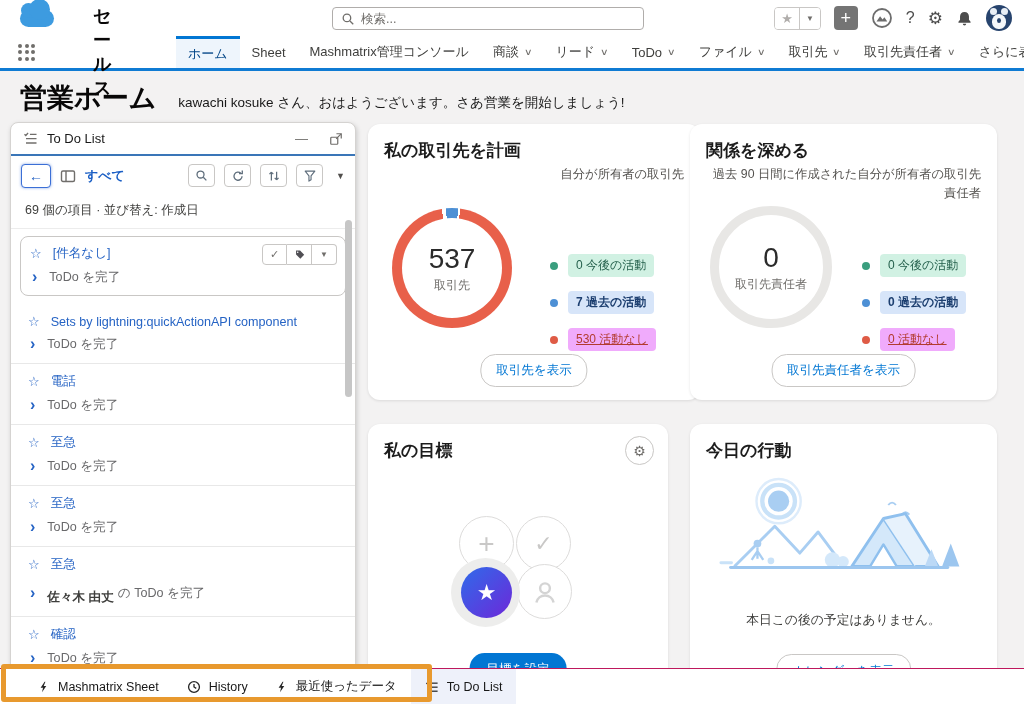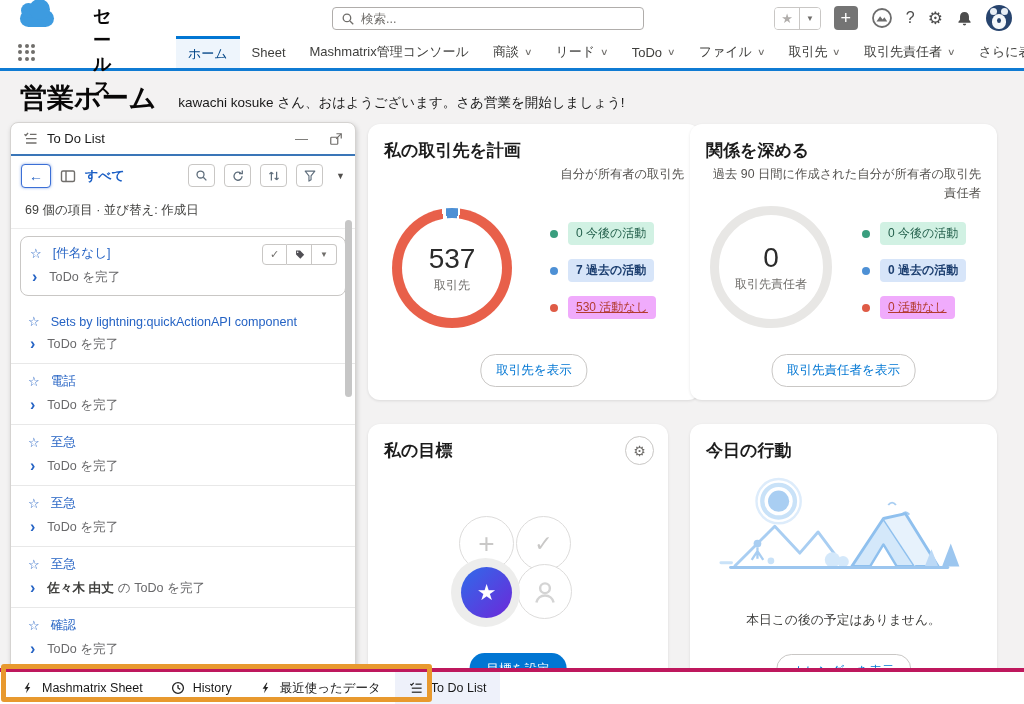--- a/index.html
+++ b/index.html
@@ -62,21 +62,21 @@
   .tlist { border-top:1px solid #ececec; position:relative; }
   .todo-card { margin:7px 9px 9px; border:1px solid #c9c7c5; border-radius:8px; padding:8px 9px 9px; position:relative; }
   .todo-item { padding:9px 17px 10px; position:relative; }
   .todo-item.divided { border-top:1px solid #e8e8e8; }
   .ti-title { display:flex; align-items:center; gap:11px; margin-bottom:7px; }
   .ti-star { color:#2563c4; font-size:13px; }
   .ti-link { font-size:12.6px; color:#2563c4; font-weight:500; white-space:nowrap; }
   .ti-sub { display:flex; align-items:center; gap:12px; padding-left:2px; }
   .ti-chev { color:#2563c4; font-size:16px; font-weight:700; line-height:.8; }
   .ti-subtext { font-size:12.6px; color:#69696b; }
-  .ti-subname { font-size:12.6px; color:#3e3e3c; font-weight:700; }
+  .ti-subname { font-size:12.6px; color:#3e3e3c; font-weight:700;margin-top:9px; }
   .ti-actions { position:absolute; right:8px; top:7px; display:flex; }
   .ti-actions .abtn { width:25px; height:21px; border:1px solid #c9c7c5; background:#fff; display:flex; align-items:center; justify-content:center; color:#706e6b; font-size:11px; }
   .ti-actions .abtn:first-child { border-radius:4px 0 0 4px; }
   .ti-actions .abtn:last-child { border-radius:0 4px 4px 0; }
   .ti-actions .abtn + .abtn { border-left:none; }
   .scroll-thumb { position:absolute; right:3px; top:97px; width:7px; height:177px; border-radius:4px; background:#c6c6c6; z-index:6; }
 
   
   .card { position:absolute; background:#fff; border-radius:12px; box-shadow:0 1px 3px rgba(0,0,0,.1); }
   #cardA { left:368px; top:124px; width:332px; height:276px; }
@@ -85,21 +85,21 @@
   #cardD { left:690px; top:424px; width:307px; height:276px; }
   .c-title { padding:15px 16px 3px; font-size:17px; font-weight:600; color:#1c1c1c; }
   .c-sub { padding:0 16px; font-size:12.3px; color:#54524f; line-height:1.55;text-align:right; }
   .donutA { position:absolute; left:24px; top:84px; width:120px; height:120px; border-radius:50%;
     background:conic-gradient(from 352deg, #ffffff 0deg 2deg, #4d90d5 2deg 14deg, #ffffff 14deg 16deg, #e8604a 16deg 358deg, #ffffff 358deg 360deg);text-align:center; }
   .donutA::before { content:''; position:absolute; inset:10px; background:#fff; border-radius:50%; }
   .donutB { position:absolute; left:20px; top:82px; width:122px; height:122px; border-radius:50%; border:9px solid #e8e7e5; background:#fff; }
   .donut-center { position:absolute; inset:0; display:flex; flex-direction:column; align-items:center; justify-content:center; z-index:1; }
   .d-value { font-size:28px; color:#2b2b2b; }
   .d-label { font-size:12px; color:#706e6b; margin-top:2px; }
-  .legend { position:absolute; display:flex; flex-direction:column; gap:14px; }
+  .legend { position:absolute; display:flex; flex-direction:column; gap:14px;margin-top:32px; }
   #cardA .legend { left:182px; top:98px; }
   #cardB .legend { left:172px; top:98px; }
   .lrow { display:flex; align-items:center; gap:10px; }
   .ldot { width:8px; height:8px; border-radius:50%; flex:0 0 auto; }
   .ldot.g { background:#3a9e7e; } .ldot.b { background:#4d90d5; } .ldot.r { background:#df5b46; }
   .lpill { font-size:12px; padding:3px 8px; border-radius:4px; white-space:nowrap; }
   .lpill.g { background:#d1f1e3; color:#235f4b; }
   .lpill.b { background:#d7e5f9; color:#1d3f70;font-weight:bold; }
   .lpill.r { background:#f0abfc; color:#b23b2e;text-decoration:underline; }
   .pill-btn { position:absolute; bottom:13px; left:50%; transform:translateX(-50%); border:1px solid #c9c7c5; border-radius:15px; background:#fff; color:#0176d3; font-size:12.5px; padding:7px 15px; white-space:nowrap; font-family:inherit; }
@@ -110,21 +110,21 @@
   .gc.chk { left:57px; top:0; width:55px; height:55px; border:1.5px solid #dddcdb; color:#c9c8c7; font-size:22px; }
   .gc.person { left:58px; top:48px; width:55px; height:55px; border:1.5px solid #dddcdb; background:#fff; }
   .gc.halo { left:-8px; top:42px; width:69px; height:69px; background:#ededec; }
   .gc.star { left:2px; top:51px; width:51px; height:51px; background:linear-gradient(135deg,#2f6bea,#6d28d9); color:#fff; font-size:22px; }
   .set-goal { position:absolute; left:50%; top:229px; transform:translateX(-50%); background:#0176d3; border:none; color:#fff; border-radius:15px; padding:8px 17px; font-size:12.5px; white-space:nowrap; font-family:inherit; }
   .camp { position:absolute; left:50%; top:44px; transform:translateX(-50%); }
   .empty-evt { position:absolute; top:188px; left:0; right:0; text-align:center; font-size:12.8px; color:#3e3e3c; }
   .cal-btn { position:absolute; top:230px; left:50%; transform:translateX(-50%); border:1px solid #c9c7c5; border-radius:15px; background:#fff; color:#0176d3; font-size:12.5px; padding:8px 16px; white-space:nowrap; font-family:inherit; }
 
   
-  .ubar { position:absolute; left:0; top:668px; width:100%; height:36px; background:#fff; border-top:4px solid #be185d; display:flex; align-items:stretch; padding-left:8px; z-index:10; }
+  .ubar { position:absolute; left:0; top:668px; width:100%; height:36px; background:#fff; border-top:1px solid #be185d; display:flex; align-items:stretch; padding-left:24px; z-index:10; }
   .ub-item { display:flex; align-items:center; gap:8px; padding:0 14px; font-size:12.5px; color:#181818; font-weight:500; white-space:nowrap; }
   .ub-item.active { background:#eef1fa; }
   .anno-box { position:absolute; left:1px; top:664px; width:431px; height:38px; border:5px solid #e8992e; border-radius:3px; z-index:30; pointer-events:none; }
 
   svg { display:block; }
 </style>
 </head>
 <body>
 
 <div class="screen">

